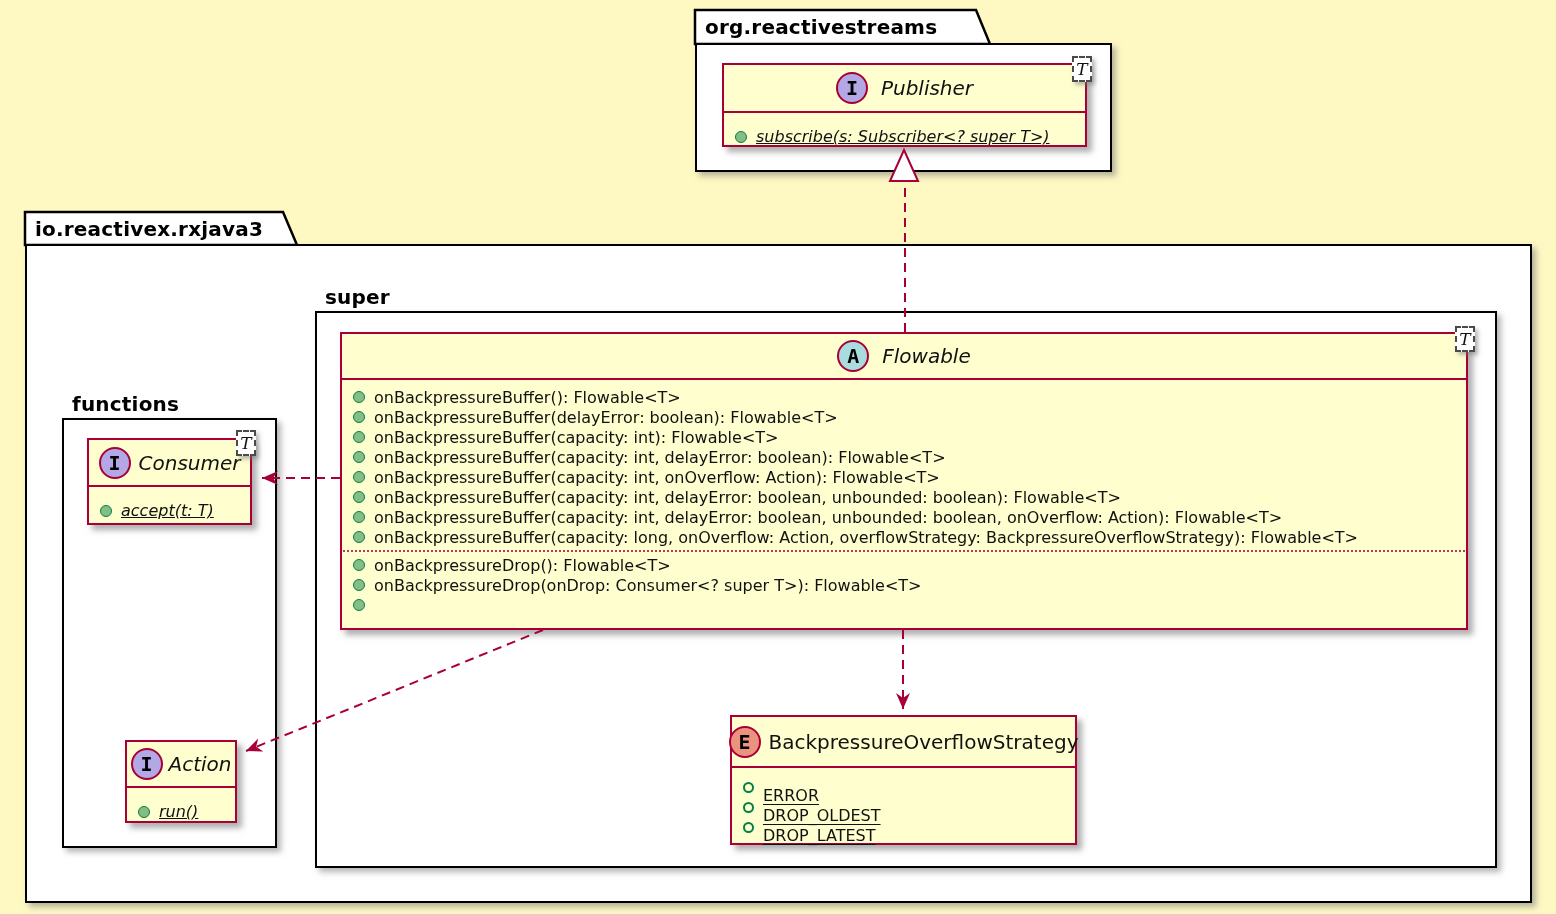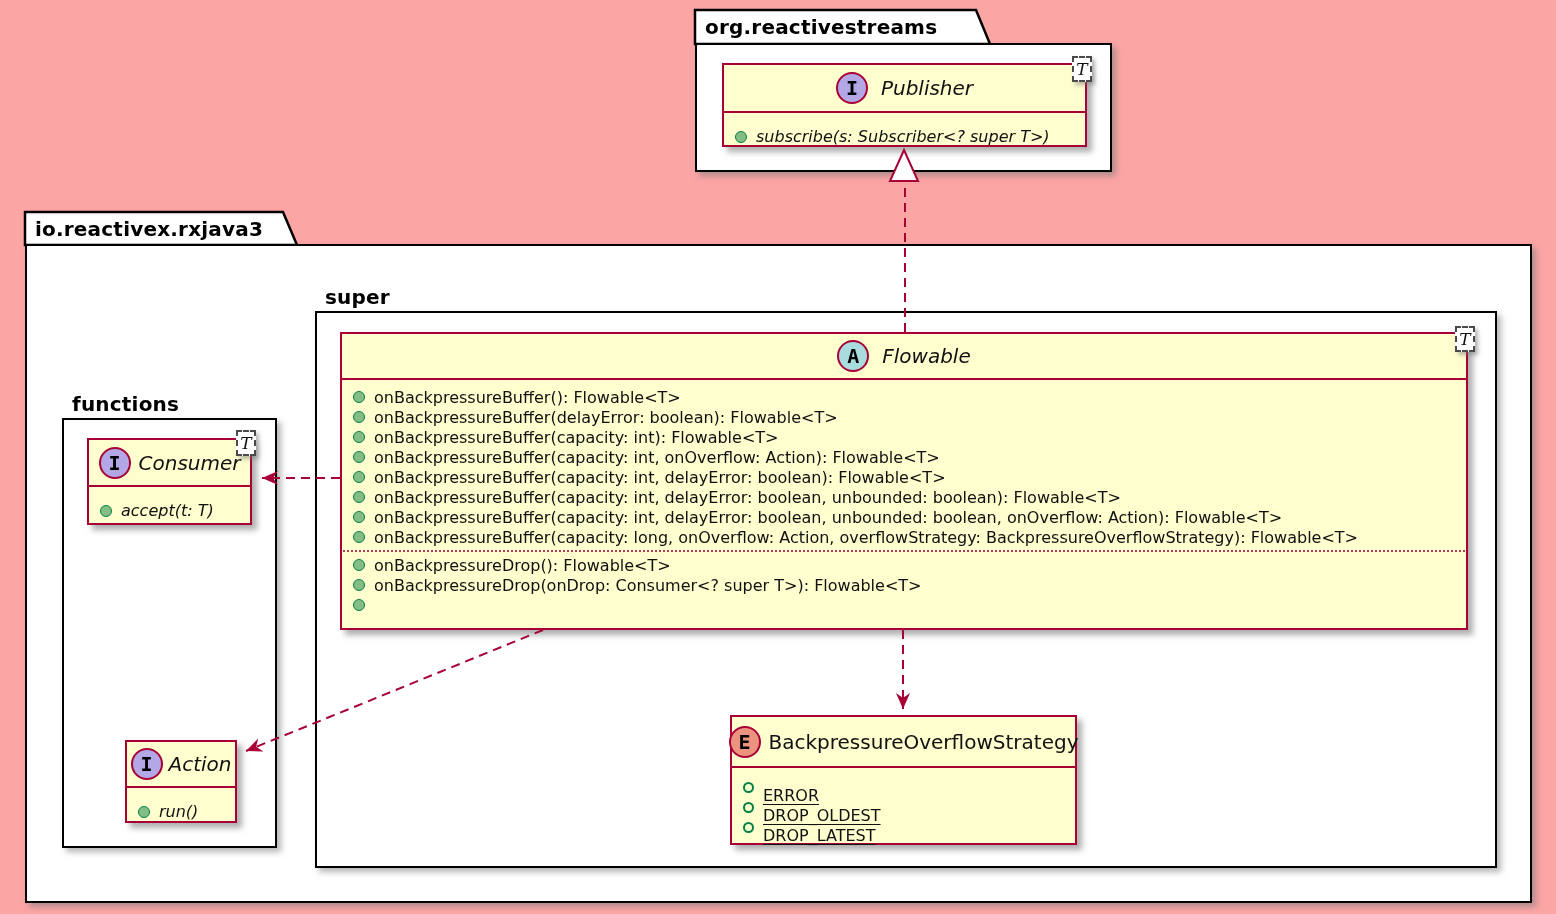--- a/index.html
+++ b/index.html
@@ -1,17 +1,17 @@
 <!DOCTYPE html>
 <html><head>
 <meta charset="utf-8">
 <style>
   html,body{margin:0;padding:0;background:#ffffff;}
   body{font-family:"DejaVu Sans", sans-serif; color:#111;}
-  #canvas{position:relative;width:1556px;height:914px;background:#fca5a5;overflow:hidden;}
+  #canvas{position:relative;width:1556px;height:914px;background:#fef9c3;overflow:hidden;}
 
   svg.layer{position:absolute;left:0;top:0;pointer-events:none;}
   #shapes{z-index:1;}
   #arrows{z-index:5;}
 
   .pkg-body{
     position:absolute; background:#fff; border:2px solid #000;
     box-shadow:4px 4px 6px rgba(120,120,120,.55);
     box-sizing:border-box; z-index:2;
   }
@@ -41,21 +41,21 @@
   .badge-i{background:#B4A7E5;}
   .badge-a{background:#A9DCDF;}
   .badge-e{background:#EB937F;}
 
   .members{padding-top:7px;}
   .m-row{
     display:flex;align-items:center;gap:9px;padding-left:11px;height:20px;
     font-size:16px;white-space:nowrap;
   }
   .m-row.it{font-style:italic;}
-  .m-row.tall{height:47px;}
+  .m-row.tall{height:47px;text-decoration:underline;}
   .dot{
     width:12px;height:12px;border-radius:50%;flex:none;box-sizing:border-box;
     background:#84BE84;border:1.5px solid #038048;
   }
   .odot{
     width:11px;height:11px;border-radius:50%;flex:none;box-sizing:border-box;
     background:transparent;border:2px solid #038048;
   }
   .u{text-decoration:underline;text-underline-offset:3px;margin-top:17px;}
   .dotted-sep{border-top:2px dotted #B03A5B;margin:3px 1px;}
@@ -116,25 +116,25 @@
       <div class="m-row">
           <span class="dot"></span>
           <span>onBackpressureBuffer(delayError: boolean): Flowable&lt;T&gt;</span>
         </div>
       <div class="m-row">
           <span class="dot"></span>
           <span>onBackpressureBuffer(capacity: int): Flowable&lt;T&gt;</span>
         </div>
       <div class="m-row">
           <span class="dot"></span>
+          <span>onBackpressureBuffer(capacity: int, delayError: boolean): Flowable&lt;T&gt;</span>
+        </div>
+      <div class="m-row">
+          <span class="dot"></span>
           <span>onBackpressureBuffer(capacity: int, onOverflow: Action): Flowable&lt;T&gt;</span>
-        </div>
-      <div class="m-row">
-          <span class="dot"></span>
-          <span>onBackpressureBuffer(capacity: int, delayError: boolean): Flowable&lt;T&gt;</span>
         </div>
       <div class="m-row">
           <span class="dot"></span>
           <span>onBackpressureBuffer(capacity: int, delayError: boolean, unbounded: boolean): Flowable&lt;T&gt;</span>
         </div>
       <div class="m-row">
           <span class="dot"></span>
           <span>onBackpressureBuffer(capacity: int, delayError: boolean, unbounded: boolean, onOverflow: Action): Flowable&lt;T&gt;</span>
         </div>
       <div class="m-row">

